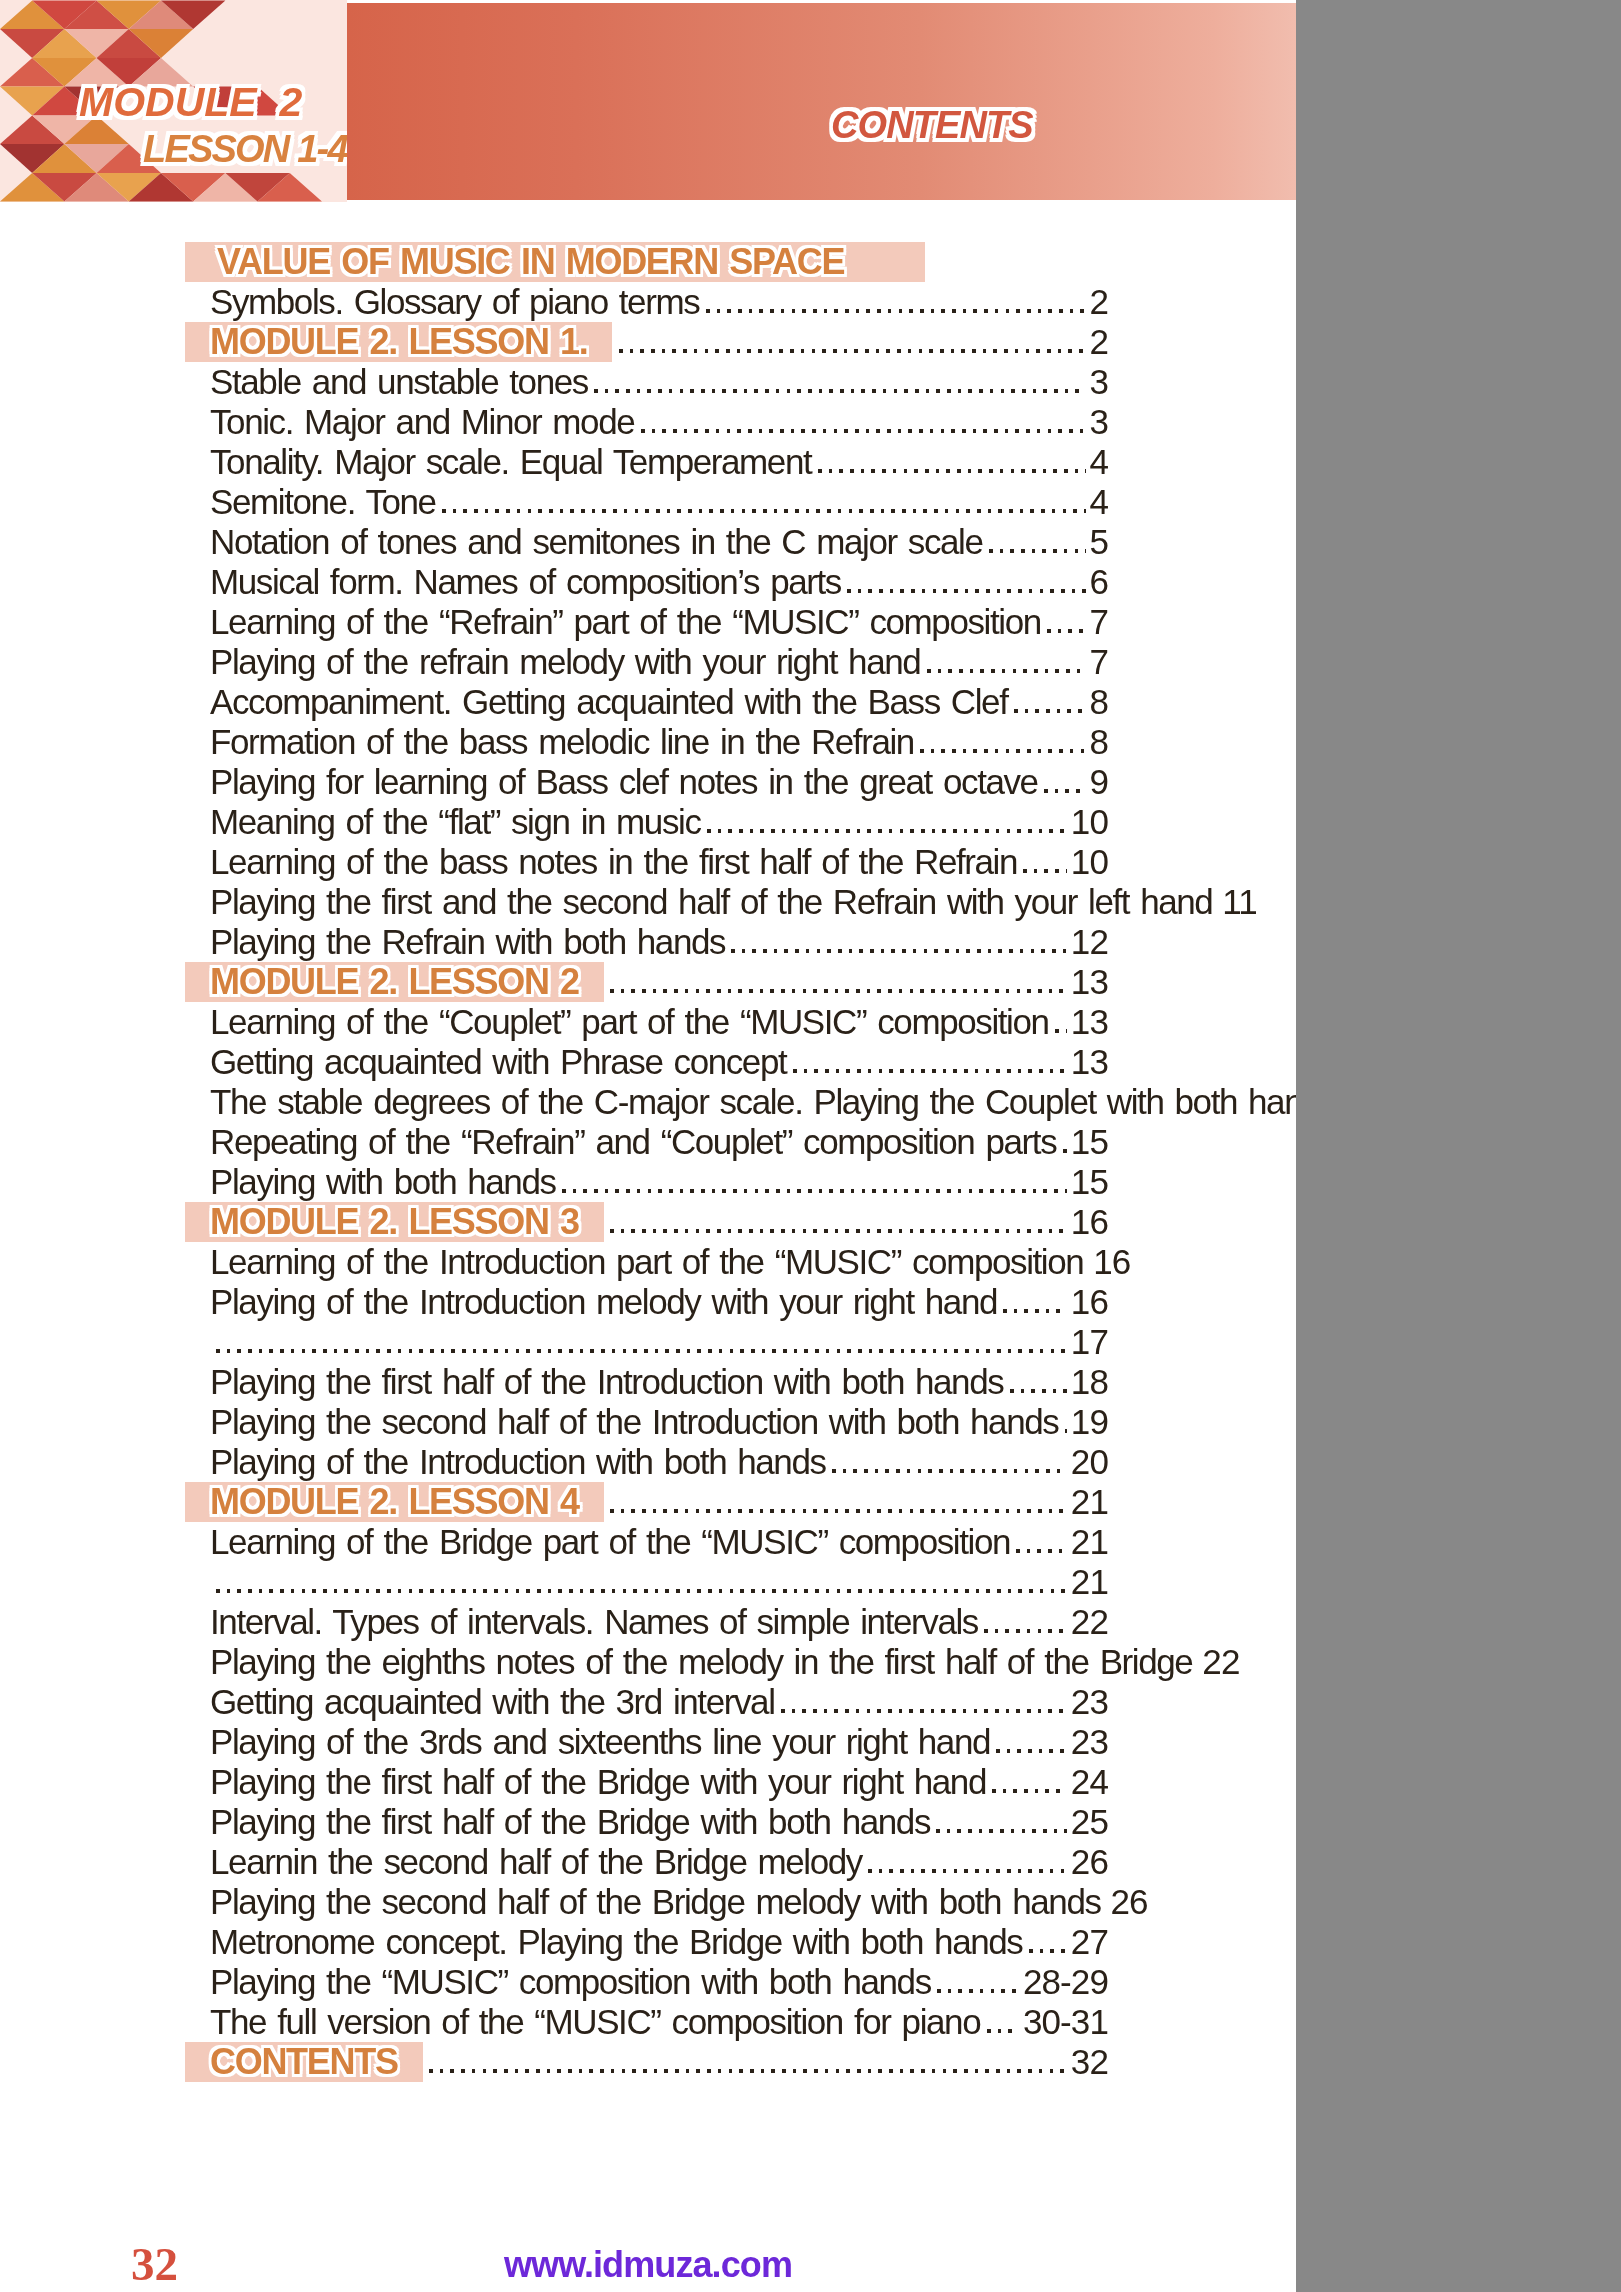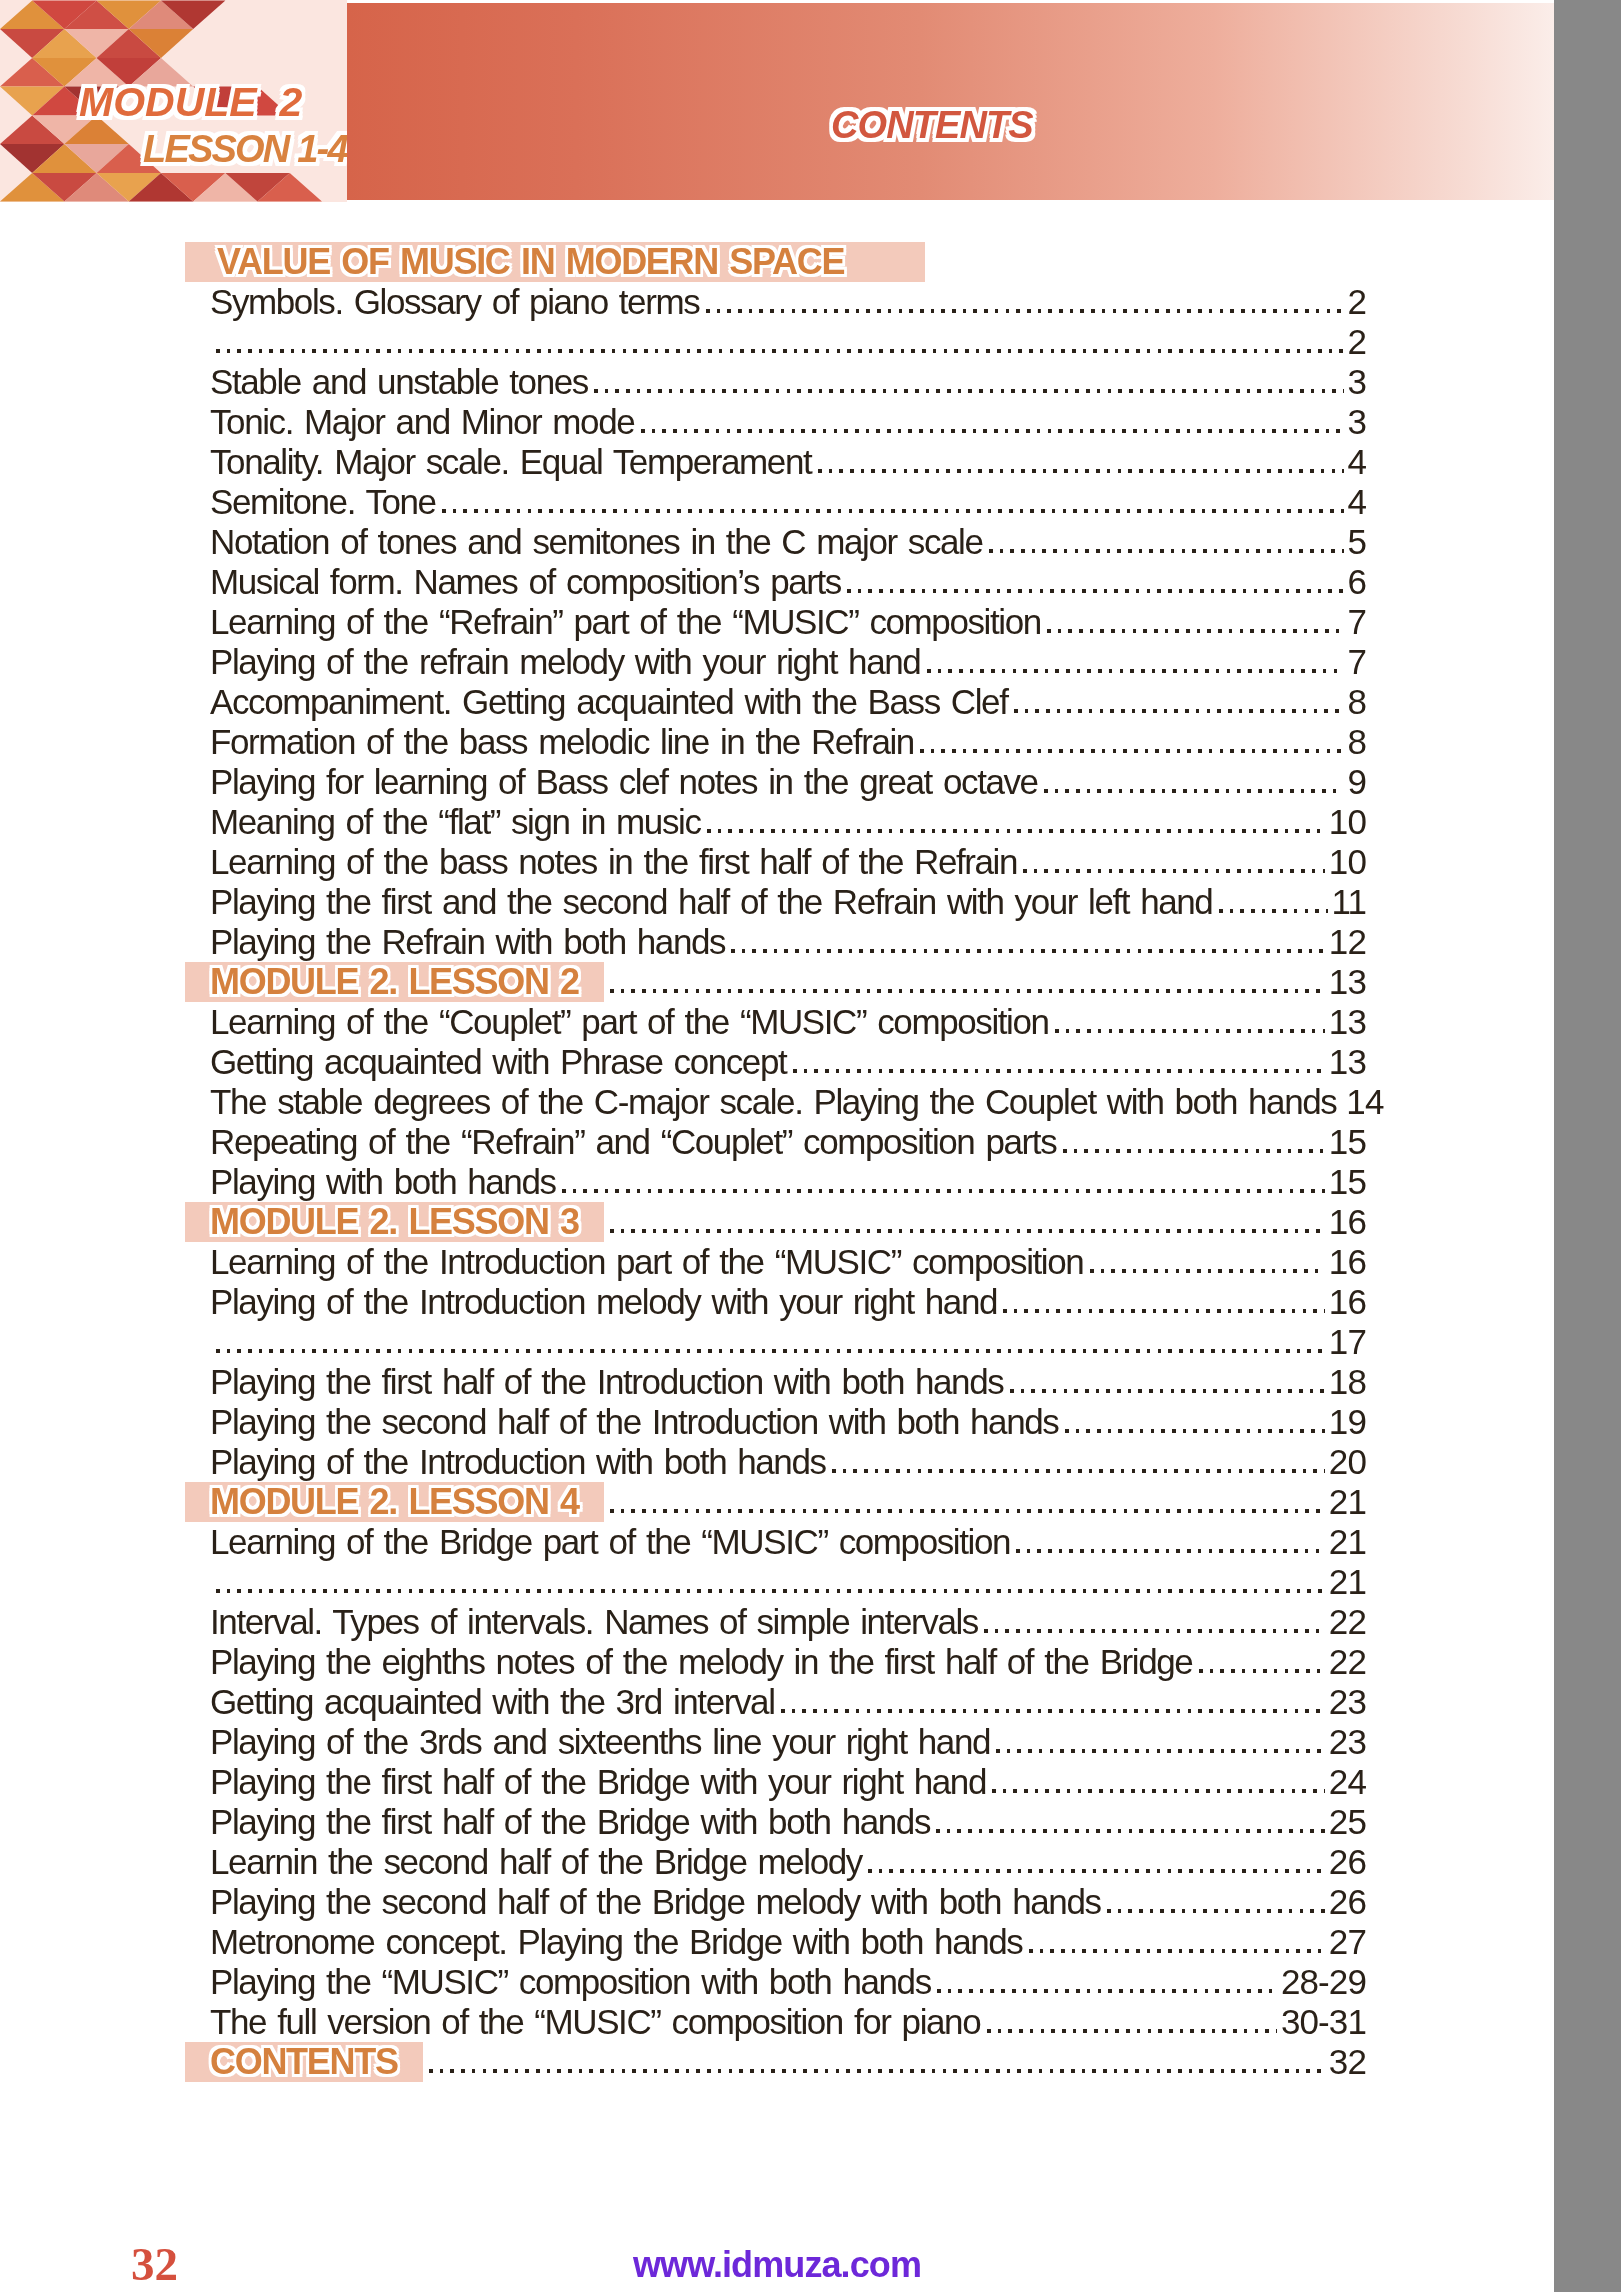--- a/index.html
+++ b/index.html
@@ -1,16 +1,16 @@
 <!DOCTYPE html>
 <html style="font-size:14.3px"><head>
 <meta charset="utf-8">
 <style>
   html,body{margin:0;padding:0;background:#888;}
-  .page{position:relative;width:1554px;height:2293px;background:#ffffff;overflow:hidden;
+  .page{position:relative;width:1296px;height:2293px;background:#ffffff;overflow:hidden;
         font-family:"Liberation Sans", sans-serif;color:#2a2118;}
   
   .hdr{position:absolute;left:0;top:0;width:1621px;height:202px;}
   .hdr-left{position:absolute;left:0;top:0;width:347px;height:202px;background:#fbe6e0;}
   .hdr-left svg{position:absolute;left:0;top:0;}
   .hdr-banner{position:absolute;left:347px;top:2.7px;width:1274px;height:197px;
       background:linear-gradient(90deg,#d6644a 0%,#da7058 18%,#e28b74 45%,#eeae9c 68%,#f7dcd4 88%,#fefbfa 100%);}
   .outline{ text-shadow:
       -3.6px -3.6px 0 #fff, 3.6px -3.6px 0 #fff, -3.6px 3.6px 0 #fff, 3.6px 3.6px 0 #fff,
       -3.6px 0 0 #fff, 3.6px 0 0 #fff, 0 -3.6px 0 #fff, 0 3.6px 0 #fff;}
@@ -103,20 +103,21 @@
       <div class="row">
       <span class="title band wide">VALUE OF MUSIC IN MODERN SPACE</span>
 
     </div>
       <div class="row">
       <span class="title">Symbols. Glossary of piano terms</span>
       <span class="leader"></span>
       <span class="pg">2</span>
     </div>
       <div class="row">
+      <span class="title band">MODULE 2. LESSON 1.</span>
       <span class="leader"></span>
       <span class="pg">2</span>
     </div>
       <div class="row">
       <span class="title">Stable and unstable tones</span>
       <span class="leader"></span>
       <span class="pg">3</span>
     </div>
       <div class="row">
       <span class="title">Tonic. Major and Minor mode</span>

